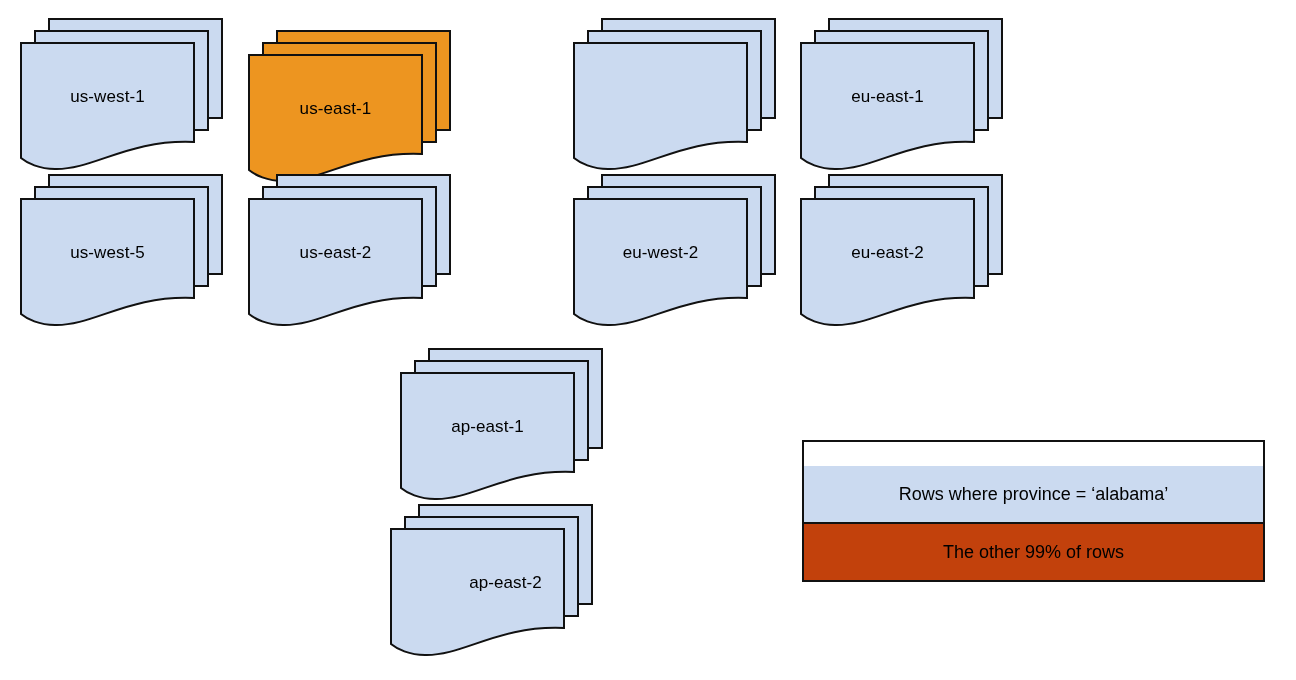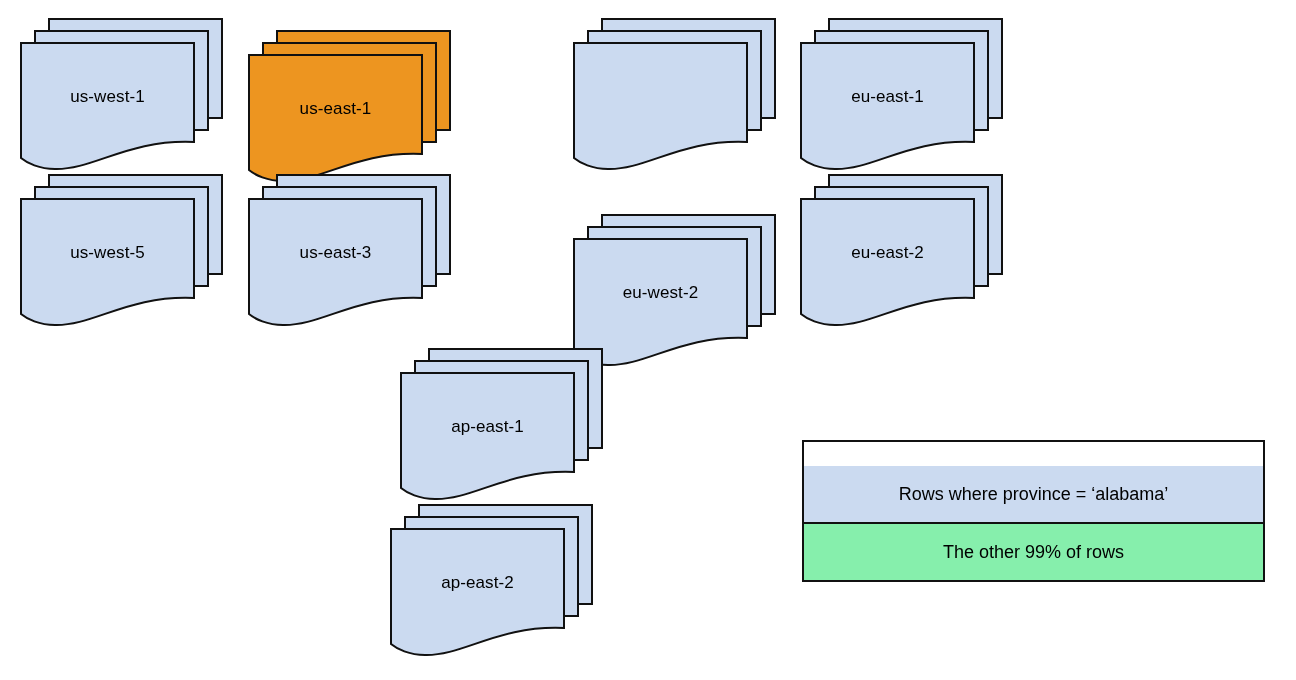--- a/index.html
+++ b/index.html
@@ -151,23 +151,23 @@
           <g transform="translate(28,0)">
             <path d="M 1 1 L 174 1 L 174 100 L 1 100 Z" fill="#CBDAF0" stroke="#111111" stroke-width="2" stroke-linejoin="miter"></path>
           </g>
           <g transform="translate(14,12)">
             <path d="M 1 1 L 174 1 L 174 100 L 1 100 Z" fill="#CBDAF0" stroke="#111111" stroke-width="2" stroke-linejoin="miter"></path>
           </g>
           <g transform="translate(0,24)">
             <path d="M 1 1 L 174 1 L 174 100 C 108.5 97, 73.5 128, 35 127 C 19.25 127, 7 121, 1 116 Z" fill="#CBDAF0" stroke="#111111" stroke-width="2" stroke-linejoin="miter"></path>
           </g>
         </svg>
-        <div class="stack-label" style="width: 175px; height: 108px;">us-east-3</div>
-      </div>
-      <div class="stack" style="left: 573px; top: 198px; width: 175px; height: 122px; margin-top: 40px;">
+        <div class="stack-label" style="width: 175px; height: 108px;">us-east-2</div>
+      </div>
+      <div class="stack" style="left: 573px; top: 198px; width: 175px; height: 122px;">
         <svg width="207" height="158" viewBox="0 0 207 158" style="left: 0px; top: -24px;">
           <g transform="translate(28,0)">
             <path d="M 1 1 L 174 1 L 174 100 L 1 100 Z" fill="#CBDAF0" stroke="#111111" stroke-width="2" stroke-linejoin="miter"></path>
           </g>
           <g transform="translate(14,12)">
             <path d="M 1 1 L 174 1 L 174 100 L 1 100 Z" fill="#CBDAF0" stroke="#111111" stroke-width="2" stroke-linejoin="miter"></path>
           </g>
           <g transform="translate(0,24)">
             <path d="M 1 1 L 174 1 L 174 100 C 108.5 97, 73.5 128, 35 127 C 19.25 127, 7 121, 1 116 Z" fill="#CBDAF0" stroke="#111111" stroke-width="2" stroke-linejoin="miter"></path>
           </g>
@@ -207,22 +207,22 @@
           <g transform="translate(28,0)">
             <path d="M 1 1 L 174 1 L 174 100 L 1 100 Z" fill="#CBDAF0" stroke="#111111" stroke-width="2" stroke-linejoin="miter"></path>
           </g>
           <g transform="translate(14,12)">
             <path d="M 1 1 L 174 1 L 174 100 L 1 100 Z" fill="#CBDAF0" stroke="#111111" stroke-width="2" stroke-linejoin="miter"></path>
           </g>
           <g transform="translate(0,24)">
             <path d="M 1 1 L 174 1 L 174 100 C 108.5 97, 73.5 128, 35 127 C 19.25 127, 7 121, 1 116 Z" fill="#CBDAF0" stroke="#111111" stroke-width="2" stroke-linejoin="miter"></path>
           </g>
         </svg>
-        <div class="stack-label" style="width: 175px; height: 108px;">ap-east-2</div>
+        <div class="stack-label" style="width: 175px; height: 108px; padding-left: 28px;">ap-east-2</div>
       </div>
     </div>
   <div id="legend-layer">
       <div class="legend" style="left: 802px; top: 440px; width: 463px; height: 142px;">
         <div class="legend-row top" style="background: rgb(203, 218, 240);">Rows where province = ‘alabama’</div>
-        <div class="legend-row" style="background: #86efac;">The other 99% of rows</div>
+        <div class="legend-row" style="background: #c2410c;">The other 99% of rows</div>
       </div>
     </div>
 </div>
 
 </body></html>

